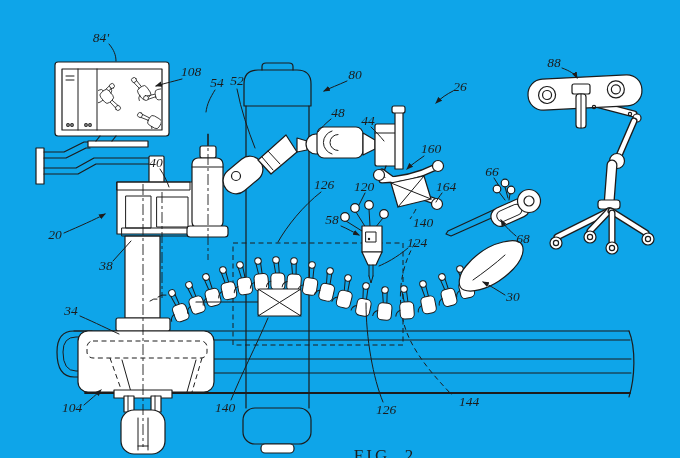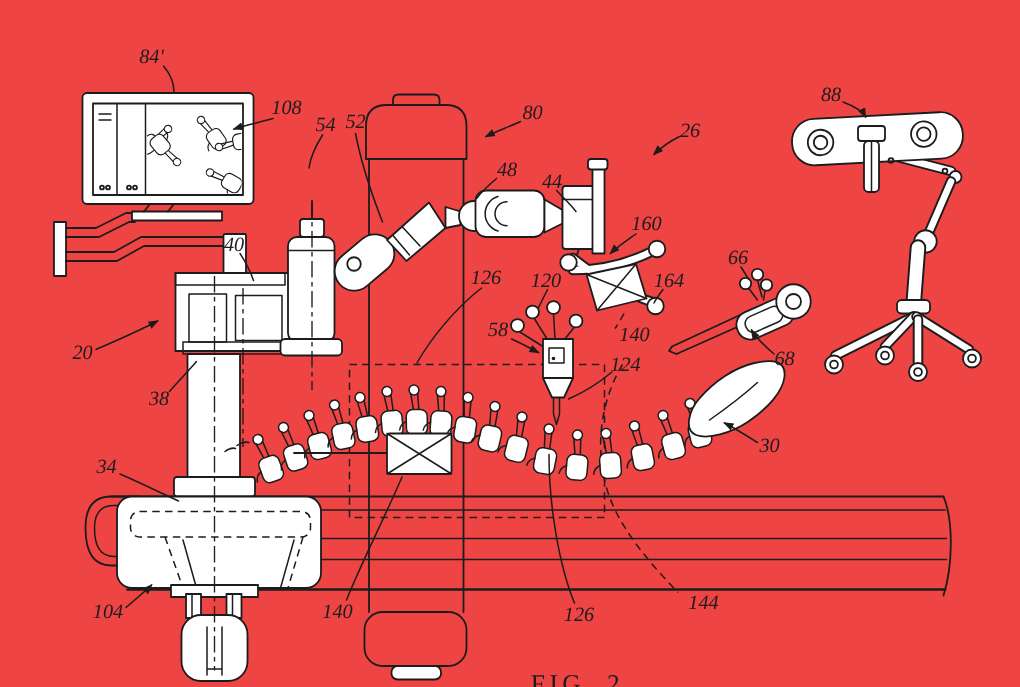--- a/index.html
+++ b/index.html
@@ -1,16 +1,16 @@
 <!DOCTYPE html>
 <html><head>
 <meta charset="utf-8">
 <style>
   html,body{margin:0;padding:0;background:#ffffff;}
-  .fig-wrap{width:680px;height:458px;overflow:hidden;position:relative;background:#ef4444;}
+  .fig-wrap{width:680px;height:458px;overflow:hidden;position:relative;background:#0ea5e9;}
   svg{display:block;}
   .s{stroke:#1c1c1c;fill:none;stroke-width:1.2;stroke-linecap:round;stroke-linejoin:round;}
   .w{fill:#ffffff;}
   .thin{stroke-width:1;}
   .thick{stroke-width:1.8;}
   .cl{stroke:#1c1c1c;fill:none;stroke-width:0.9;stroke-dasharray:11 3 3 3;}
   .dsh{stroke:#1c1c1c;fill:none;stroke-width:1;stroke-dasharray:5 3.5;}
   .tube-o{stroke:#1c1c1c;fill:none;stroke-width:7;stroke-linecap:round;}
   .tube-i{stroke:#ffffff;fill:none;stroke-width:4.4;stroke-linecap:round;}
   .col-o{stroke:#1c1c1c;fill:none;stroke-width:11;stroke-linecap:round;}

